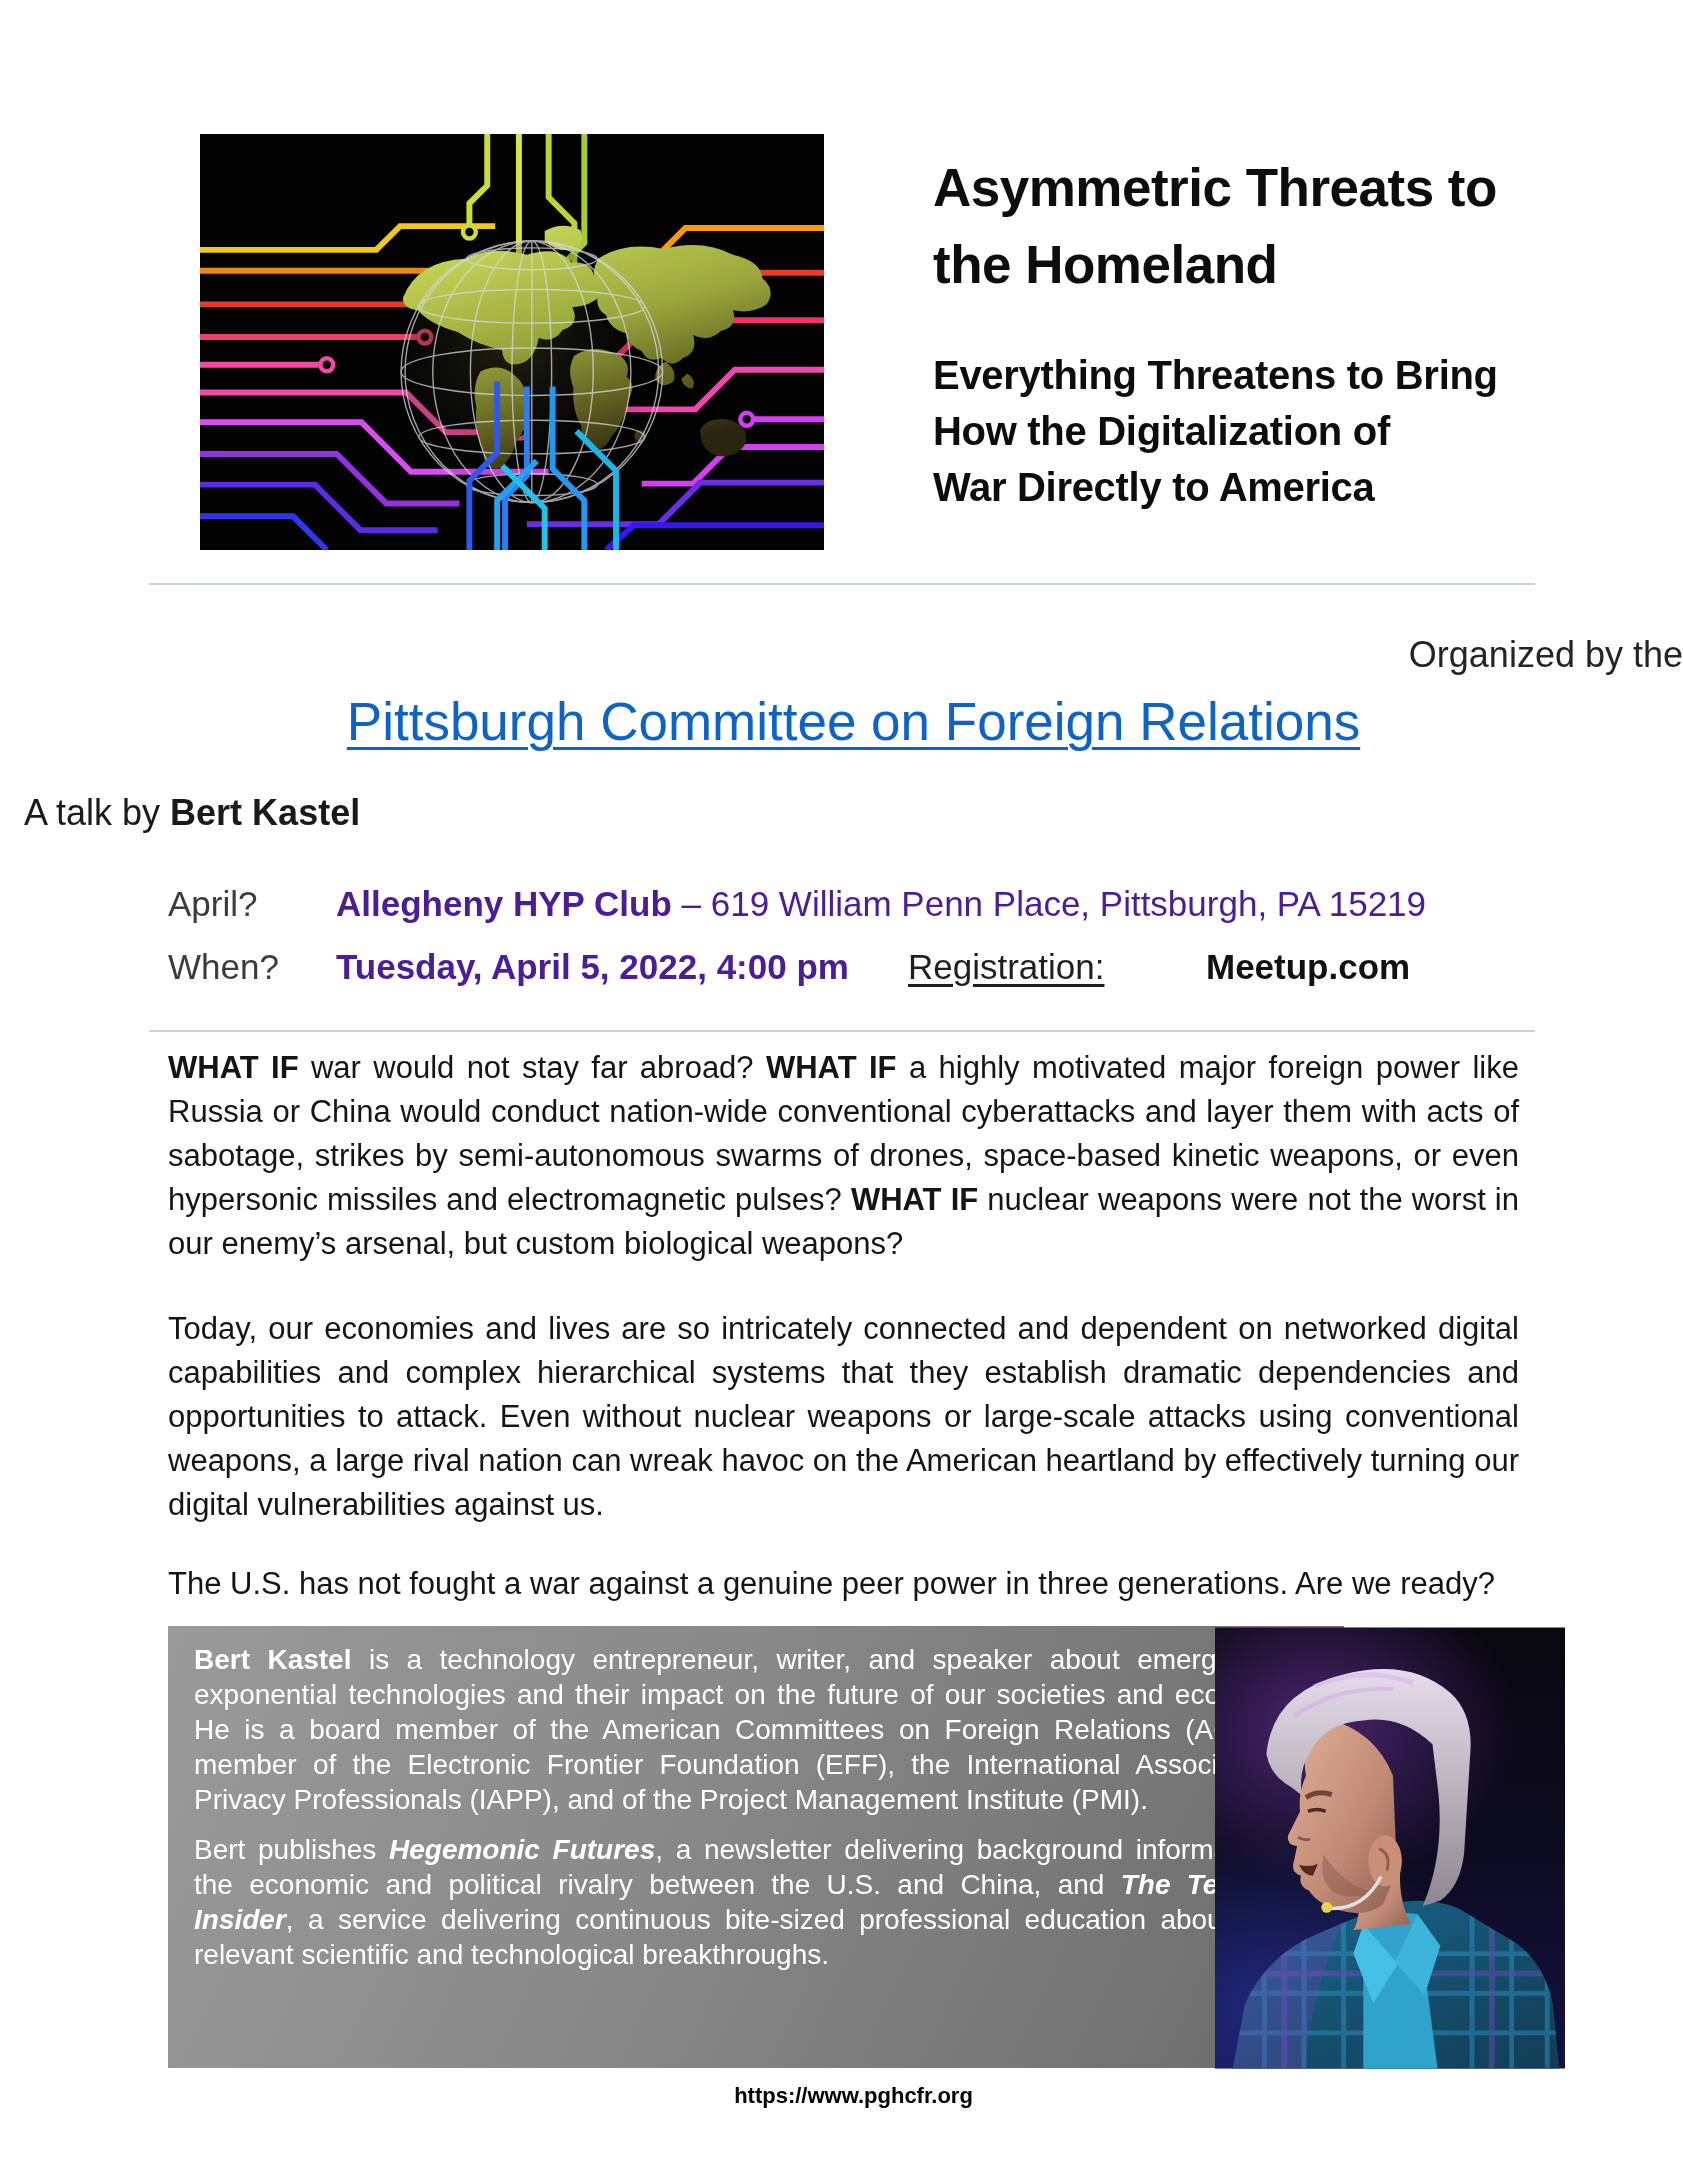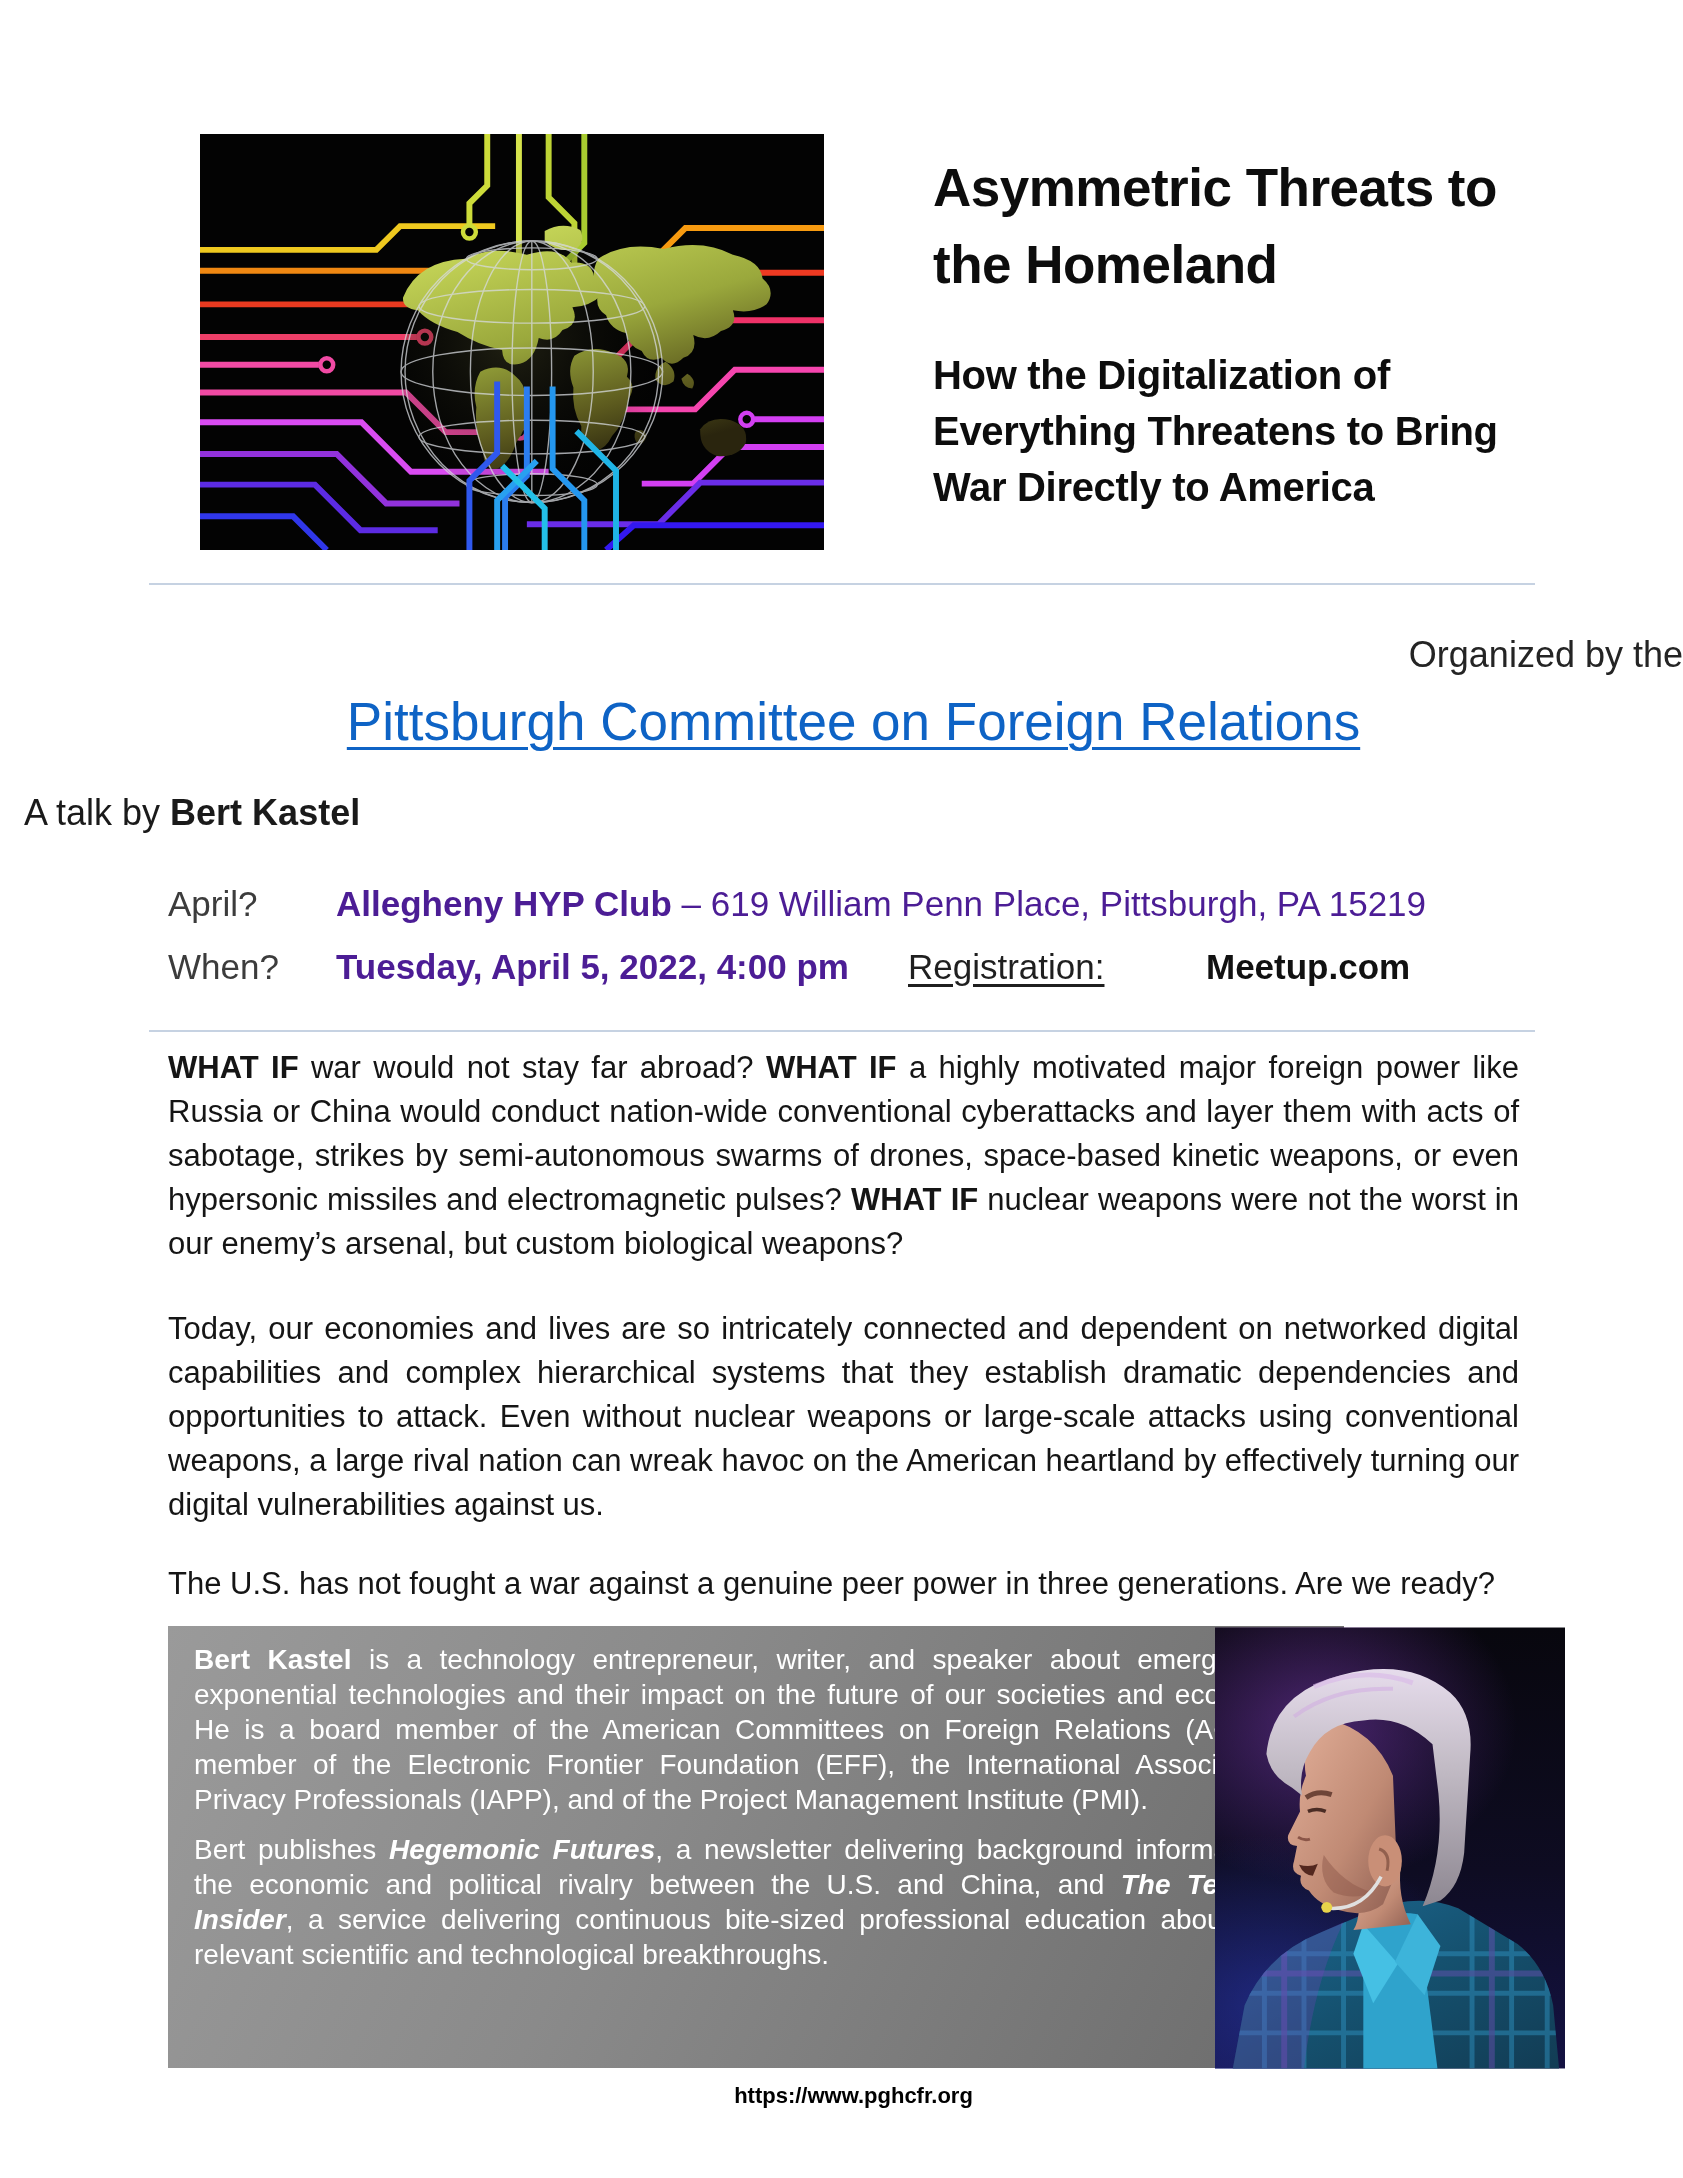--- a/index.html
+++ b/index.html
@@ -141,22 +141,22 @@
       </g>
     </svg>
   </div>
 
   <div class="abs title-block">
     <div class="title">
       <span class="tline">Asymmetric Threats to</span>
       <span class="tline">the Homeland</span>
     </div>
     <div class="subtitle">
+      <span class="sline">Everything Threatens to Bring</span>
       <span class="sline">How the Digitalization of</span>
-      <span class="sline">Everything Threatens to Bring</span>
       <span class="sline">War Directly to America</span>
     </div>
   </div>
 
   <div class="abs divider d1"></div>
 
   <div class="abs organized">Organized by the</div>
 
   <div class="abs org-link-wrap">
     <a class="org-link">Pittsburgh Committee on Foreign Relations</a>

